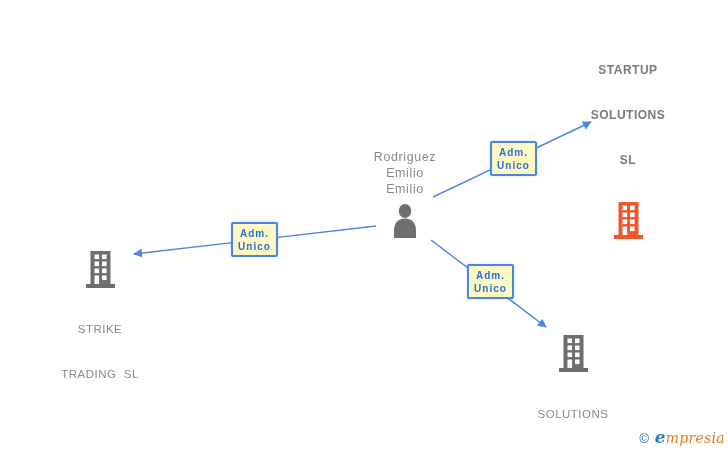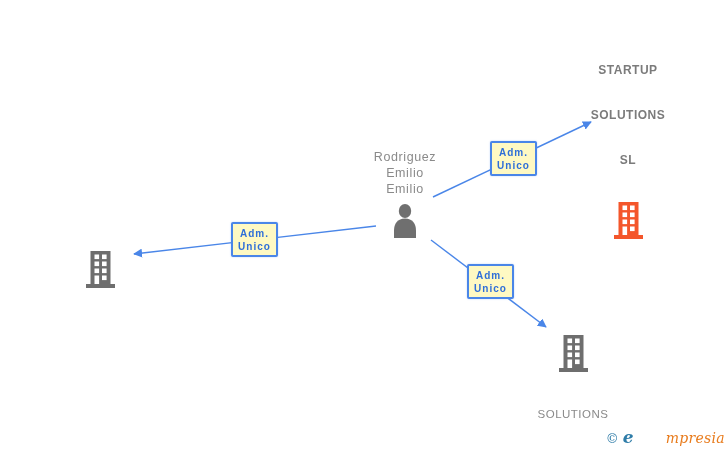--- a/index.html
+++ b/index.html
@@ -29,21 +29,21 @@
     box-shadow:0 0 2px rgba(74,134,232,0.35);
     cursor:pointer;
   }
   .watermark{
     position:absolute;right:3px;bottom:3px;z-index:2;
     font-family:"DejaVu Serif", serif;font-style:italic;
     display:flex;align-items:baseline;
   }
   .wm-copy{color:#2e7ca8;font-size:13px;margin-right:4px;font-style:normal;}
   .wm-e{color:#2e7ca8;font-size:17px;font-weight:bold;}
-  .wm-rest{color:#e87b1c;font-size:14px;letter-spacing:0.3px;margin-left:32px;}
+  .wm-rest{color:#e87b1c;font-size:14px;letter-spacing:0.3px;}
 </style>
 </head>
 <body>
 
 <svg class="edges">
   <defs>
     <marker id="arrowhead" viewBox="0 0 10 10" refX="9" refY="5" markerWidth="9" markerHeight="9" markerUnits="userSpaceOnUse" orient="auto">
       <path d="M0,0 L10,5 L0,10 Z" fill="#4a86e8"></path>
     </marker>
   </defs>
@@ -96,20 +96,24 @@
       <rect x="9.5" y="3.5" width="4.6" height="4.6" fill="#ffffff"></rect>
       <rect x="17" y="3.5" width="4.6" height="4.6" fill="#ffffff"></rect>
       <rect x="9.5" y="10.5" width="4.6" height="4.6" fill="#ffffff"></rect>
       <rect x="17" y="10.5" width="4.6" height="4.6" fill="#ffffff"></rect>
       <rect x="9.5" y="17.5" width="4.6" height="4.6" fill="#ffffff"></rect>
       <rect x="17" y="17.5" width="4.6" height="4.6" fill="#ffffff"></rect>
       <rect x="9.5" y="24.5" width="4.6" height="8.5" fill="#ffffff"></rect>
       <rect x="17" y="24.5" width="4.6" height="4.6" fill="#ffffff"></rect>
     </svg>
   </div>
+  <div class="company-name" style="margin-top:4px;">
+    <div>STRIKE</div>
+    <div>TRADING  SL</div>
+  </div>
 </div>
 
 <div class="node" style="left:503px;top:335px;">
   <div class="icon-wrap">
     <svg width="31" height="37" viewBox="0 0 31 37" fill="#6e6e6e">
       <rect x="1" y="33" width="29" height="4"></rect>
       <rect x="5.5" y="0" width="20" height="34"></rect>
       <rect x="9.5" y="3.5" width="4.6" height="4.6" fill="#ffffff"></rect>
       <rect x="17" y="3.5" width="4.6" height="4.6" fill="#ffffff"></rect>
       <rect x="9.5" y="10.5" width="4.6" height="4.6" fill="#ffffff"></rect>

